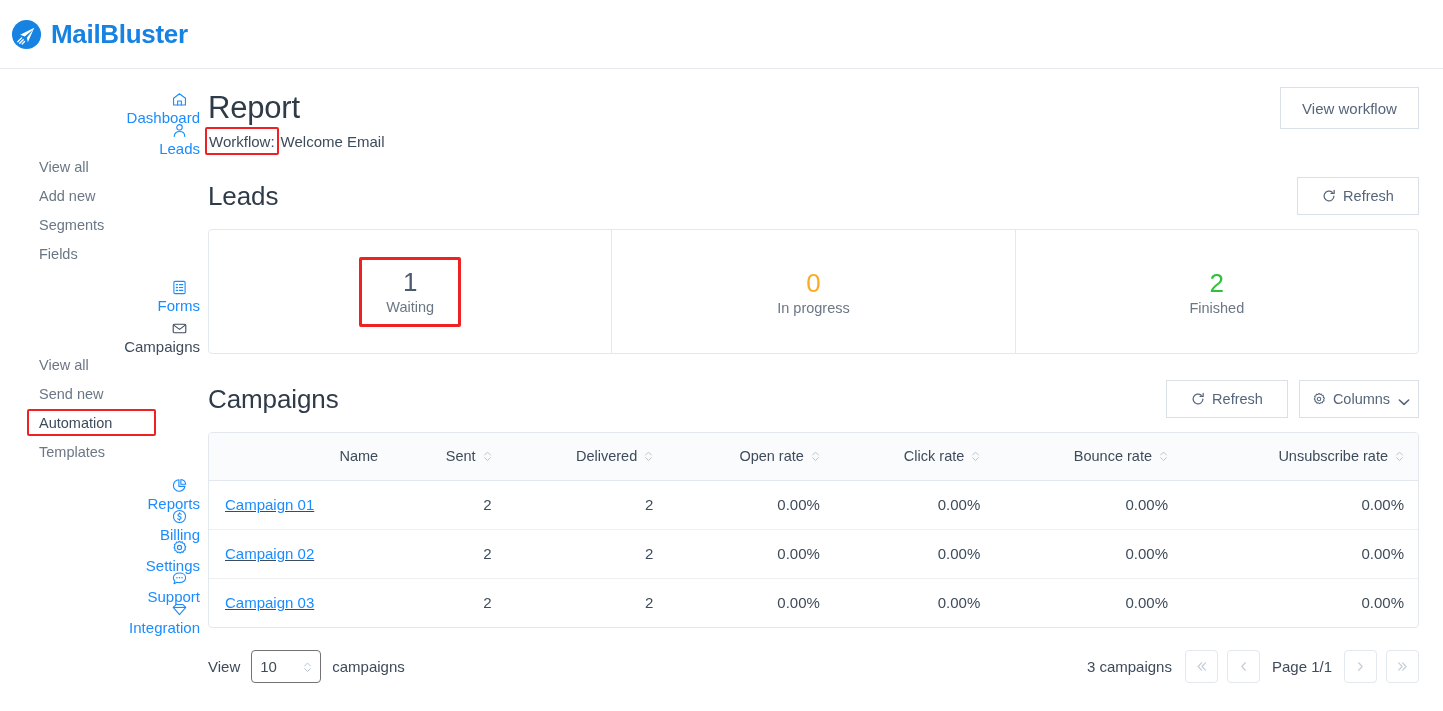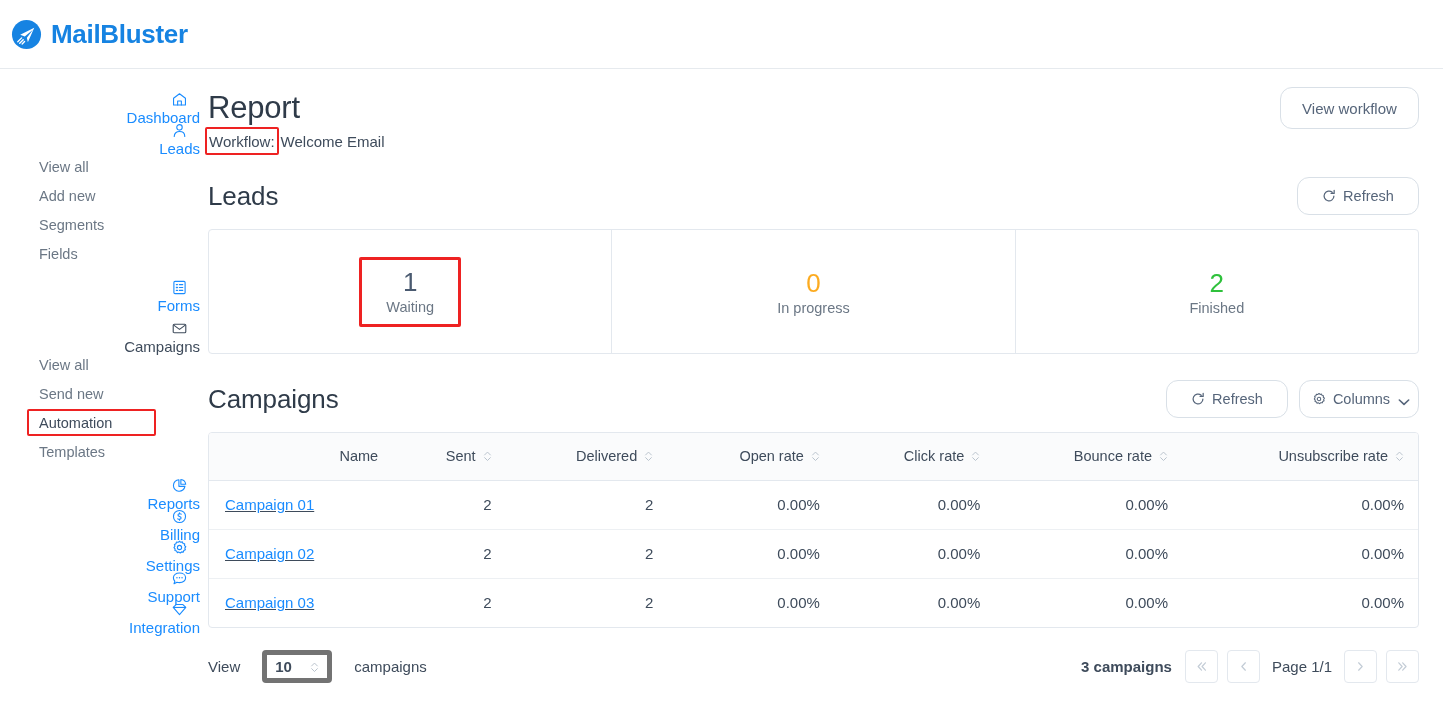--- a/index.html
+++ b/index.html
@@ -104,21 +104,21 @@
   .sub-key::before {
     content: ""; position: absolute;
     left: -3px; top: -6px; right: -3px; bottom: -5px;
     border: 2px solid #ee2222; border-radius: 2px;
   }
   .sub-val { margin-left: 5px; }
 
   .btn {
     display: inline-flex; align-items: center; justify-content: center;
     gap: 7px;
-    border: 1px solid #d9e0e7; border-radius: 12px;
+    border: 1px solid #d9e0e7; border-radius: 0;
     background: #fff; color: #56657a;
     font-size: 14.5px; font-family: inherit;
     cursor: pointer; white-space: nowrap;
   }
   .btn svg { width: 14px; height: 14px; display: block; }
   .btn-viewwf {
     position: absolute; right: 0; top: 18px;
     width: 139px; height: 42px; font-size: 15px;
   }
 
@@ -188,29 +188,28 @@
   td.c-num { text-align: right; }
   .lnk { color: #1a8cff; text-decoration: none; cursor: pointer; }
 
   
   .tfoot {
     display: flex; align-items: center;
     margin-top: 22px; font-size: 15px; color: #3e4b5b;
   }
   .stepper {
     display: inline-flex; align-items: center;
-    width: 70px; height: 33px; margin: 0 22px;
-    border: 5px solid #737373; border-radius: 4px;
+    width: 70px; height: 33px; margin: 0 11px;
+    border: 1px solid #737373; border-radius: 4px;
     padding: 0 8px;
-    font-weight: bold;
   }
   .stepper-val { font-size: 15px; color: #3e4b5b; }
   .stepper-ico { margin-left: auto; width: 9px; height: 13px; color: #b9c2cc; }
   .pager { margin-left: auto; display: flex; align-items: center; gap: 9px; }
-  .pg-count { margin-right: 4px; font-weight: bold; }
+  .pg-count { margin-right: 4px; }
   .pg-btn {
     width: 33px; height: 33px;
     border: 1px solid #e3e8ee; border-radius: 4px;
     background: #fff; color: #c3ccd6;
     display: flex; align-items: center; justify-content: center;
     font-size: 15px; cursor: pointer;
   }
   .pg-btn svg { width: 13px; height: 13px; display: block; }
   .pg-label { font-size: 15px; color: #3e4b5b; padding: 0 3px; }
 </style>

